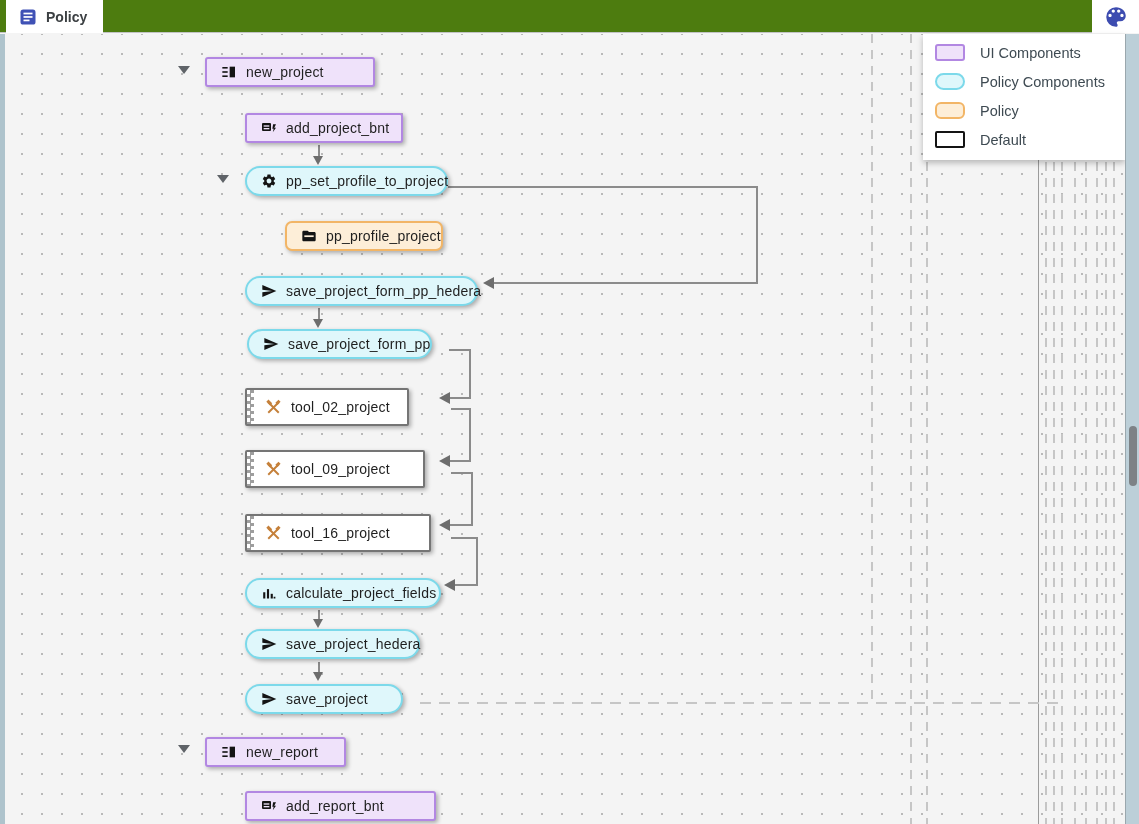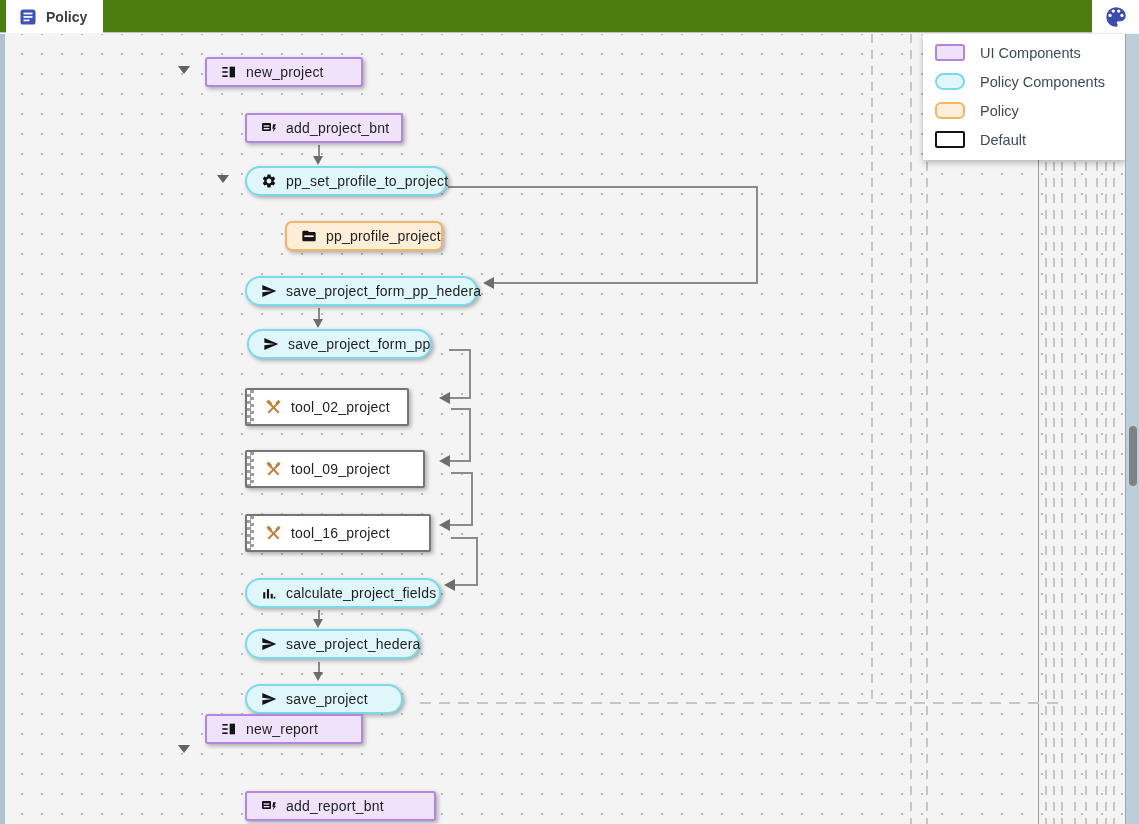--- a/index.html
+++ b/index.html
@@ -131,21 +131,21 @@
     <div class="arr-down" style="left:313px; top:285px"></div>
     <div class="seg" style="left:318px; top:576px; width:2px; height:11px"></div>
     <div class="arr-down" style="left:313px; top:585px"></div>
     <div class="seg" style="left:318px; top:628px; width:2px; height:12px"></div>
     <div class="arr-down" style="left:313px; top:638px"></div>
 
     <div class="collapse" style="left:178px; top:32px"></div>
     <div class="collapse" style="left:217px; top:141px"></div>
     <div class="collapse" style="left:178px; top:711px"></div>
 
-    <div class="node ui" style="left:205px; top:23px; width:158px">
+    <div class="node ui" style="left:205px; top:23px; width:170px">
       <span class="nicon">
           <svg width="16" height="16" viewBox="0 0 24 24" fill="#141414">
             <rect x="2" y="4.5" width="8" height="2.4"></rect>
             <rect x="2" y="10.8" width="8" height="2.4"></rect>
             <rect x="2" y="17.1" width="8" height="2.4"></rect>
             <rect x="13" y="4" width="8" height="16"></rect>
           </svg>
         </span>
       <span class="nlabel">new_project</span>
     </div>
@@ -258,21 +258,21 @@
 
     <div class="node server" style="left:245px; top:650px; width:158px">
       <span class="nicon">
           <svg width="16" height="16" viewBox="0 0 24 24" fill="#141414">
             <path d="M2 21L23 12 2 3v7l15 2-15 2z"></path>
           </svg>
         </span>
       <span class="nlabel">save_project</span>
     </div>
 
-    <div class="node ui" style="left:205px; top:680px; width:158px">
+    <div class="node ui" style="left:205px; top:703px; width:141px">
       <span class="nicon">
           <svg width="16" height="16" viewBox="0 0 24 24" fill="#141414">
             <rect x="2" y="4.5" width="8" height="2.4"></rect>
             <rect x="2" y="10.8" width="8" height="2.4"></rect>
             <rect x="2" y="17.1" width="8" height="2.4"></rect>
             <rect x="13" y="4" width="8" height="16"></rect>
           </svg>
         </span>
       <span class="nlabel">new_report</span>
     </div>

